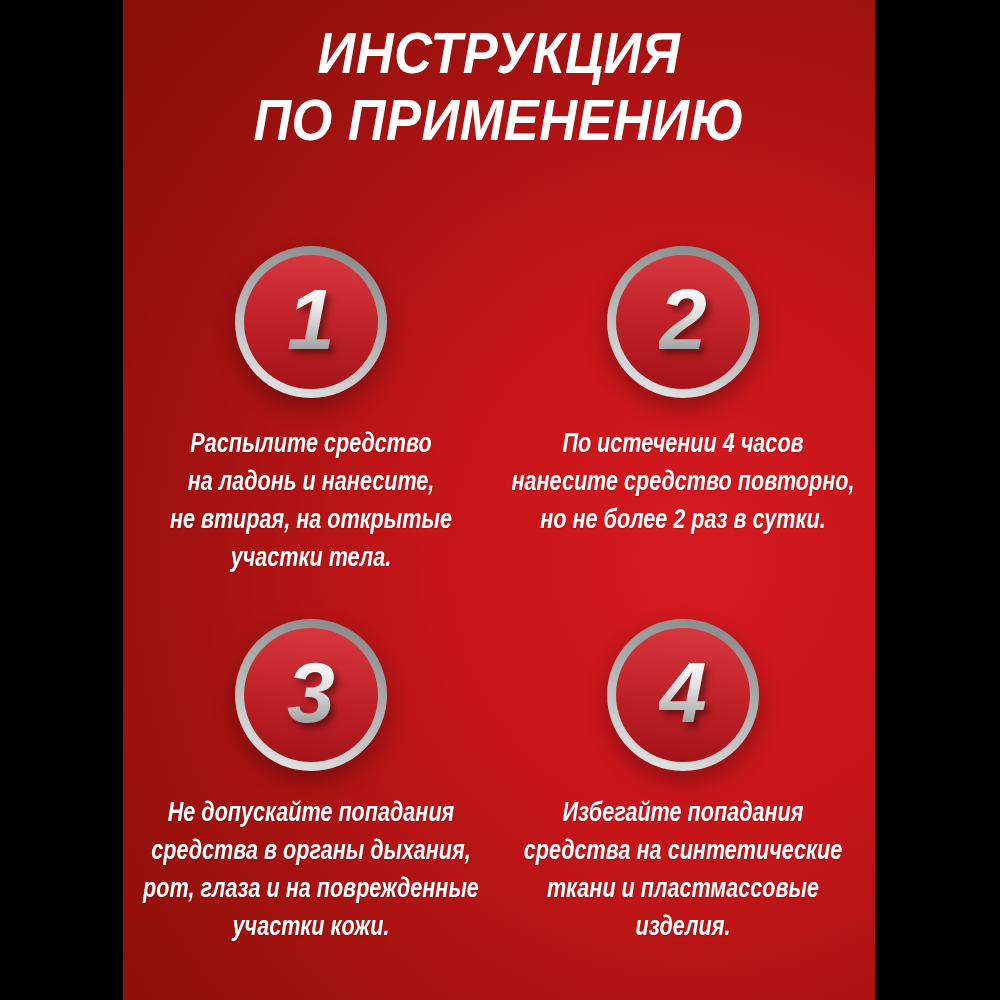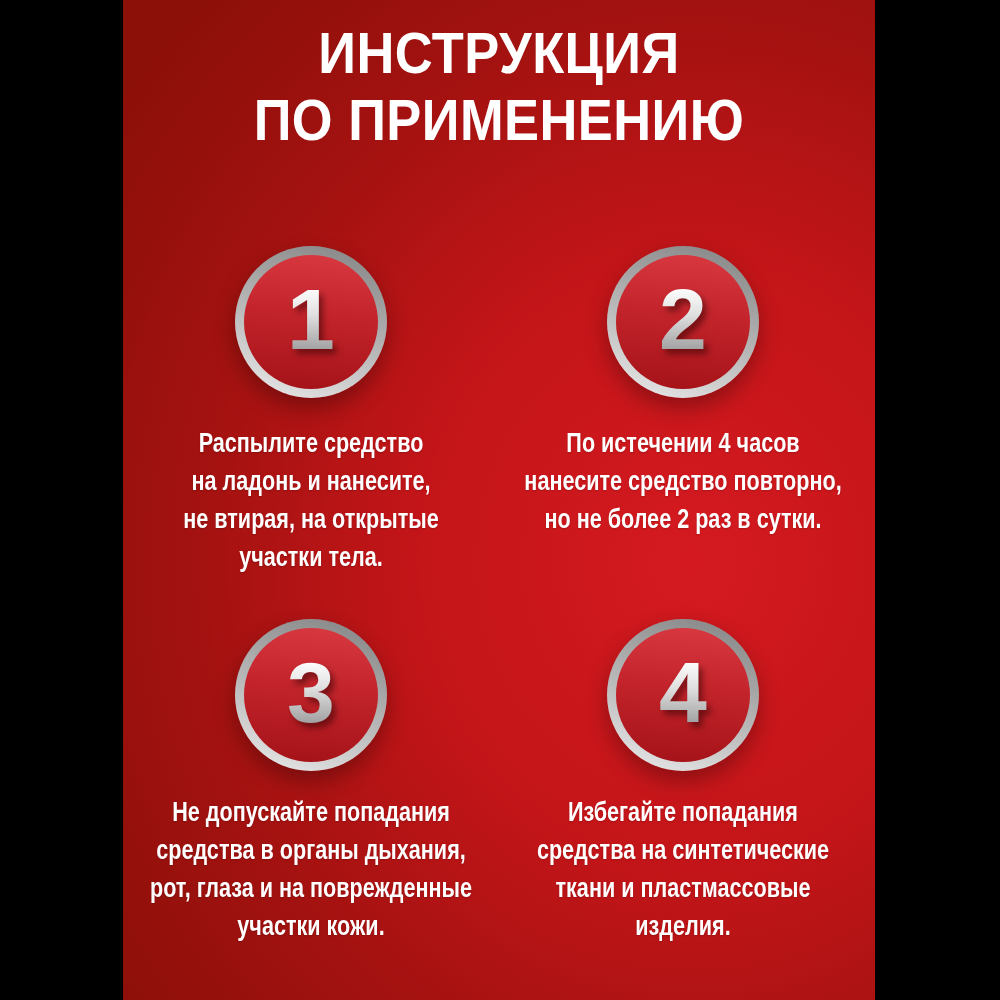--- a/index.html
+++ b/index.html
@@ -9,20 +9,21 @@
     height: 1000px;
     background: #000000;
     overflow: hidden;
     font-family: "Liberation Sans", sans-serif;
   }
   .stage {
     position: relative;
     width: 857px;
     height: 1000px;
     background: #000000;
+    font-style: italic;
   }
   .side-bar {
     position: absolute;
     top: 0;
     height: 1000px;
     background: #000000;
   }
   .side-bar.left  { left: 0;  width: 123px; }
   .side-bar.right { right: 0; width: 125px; }
 

